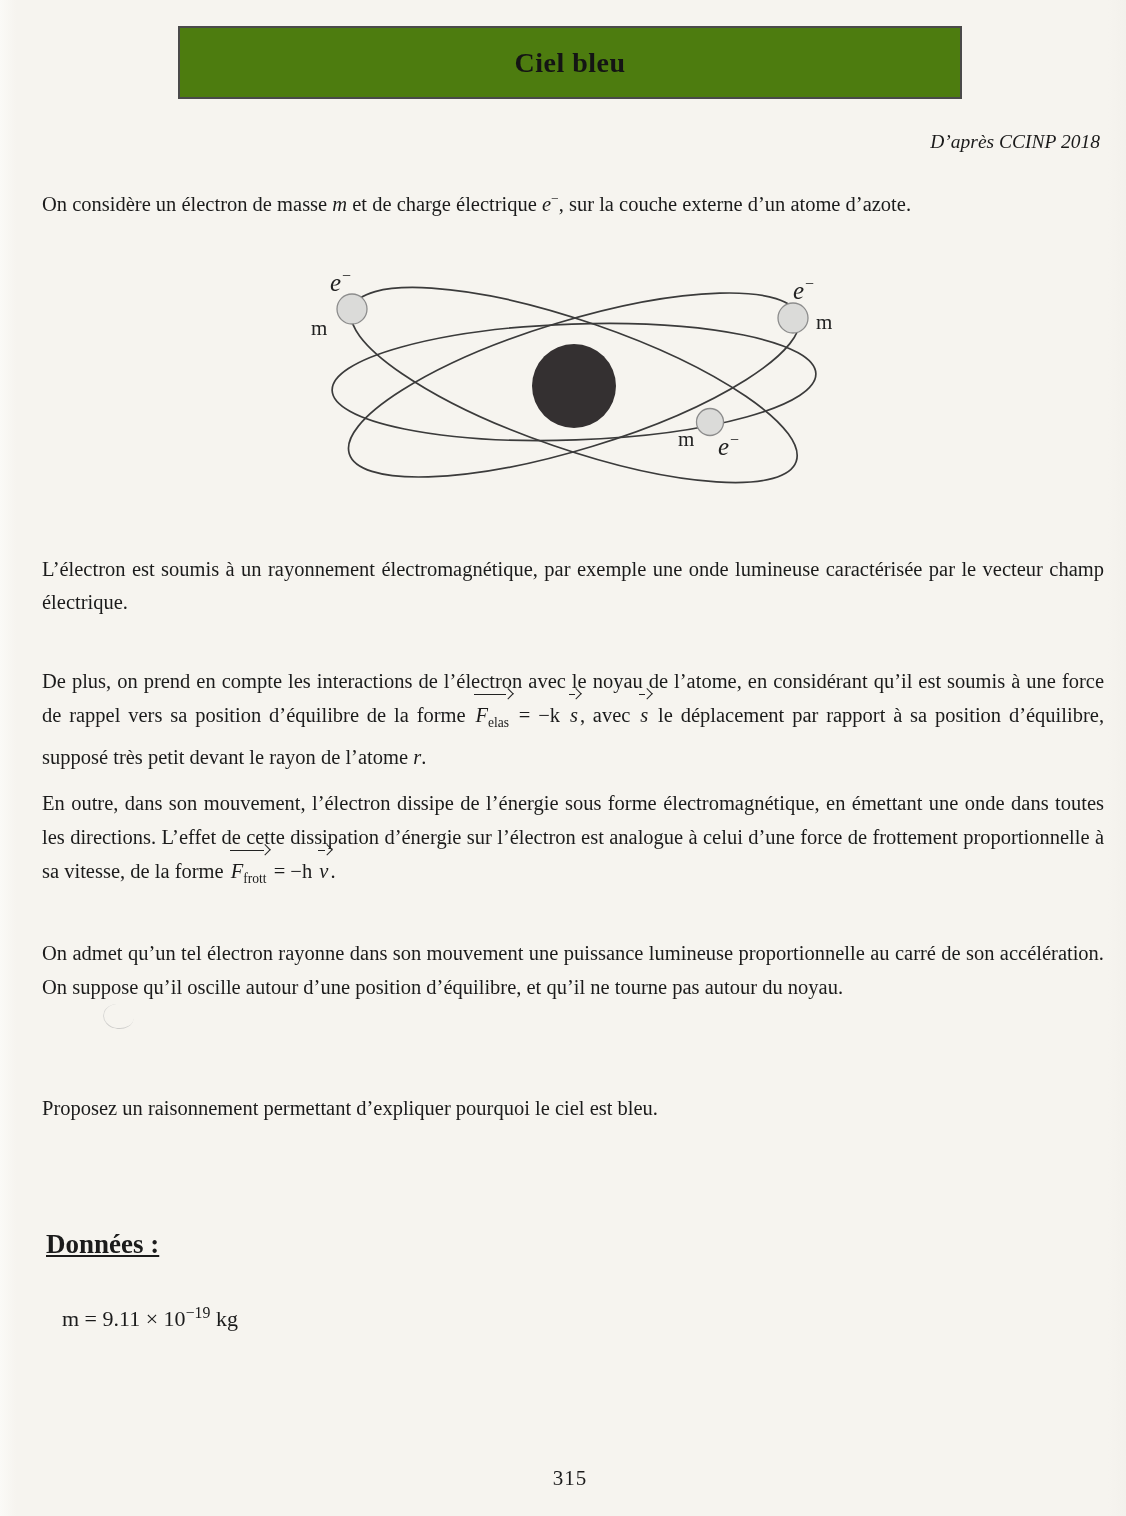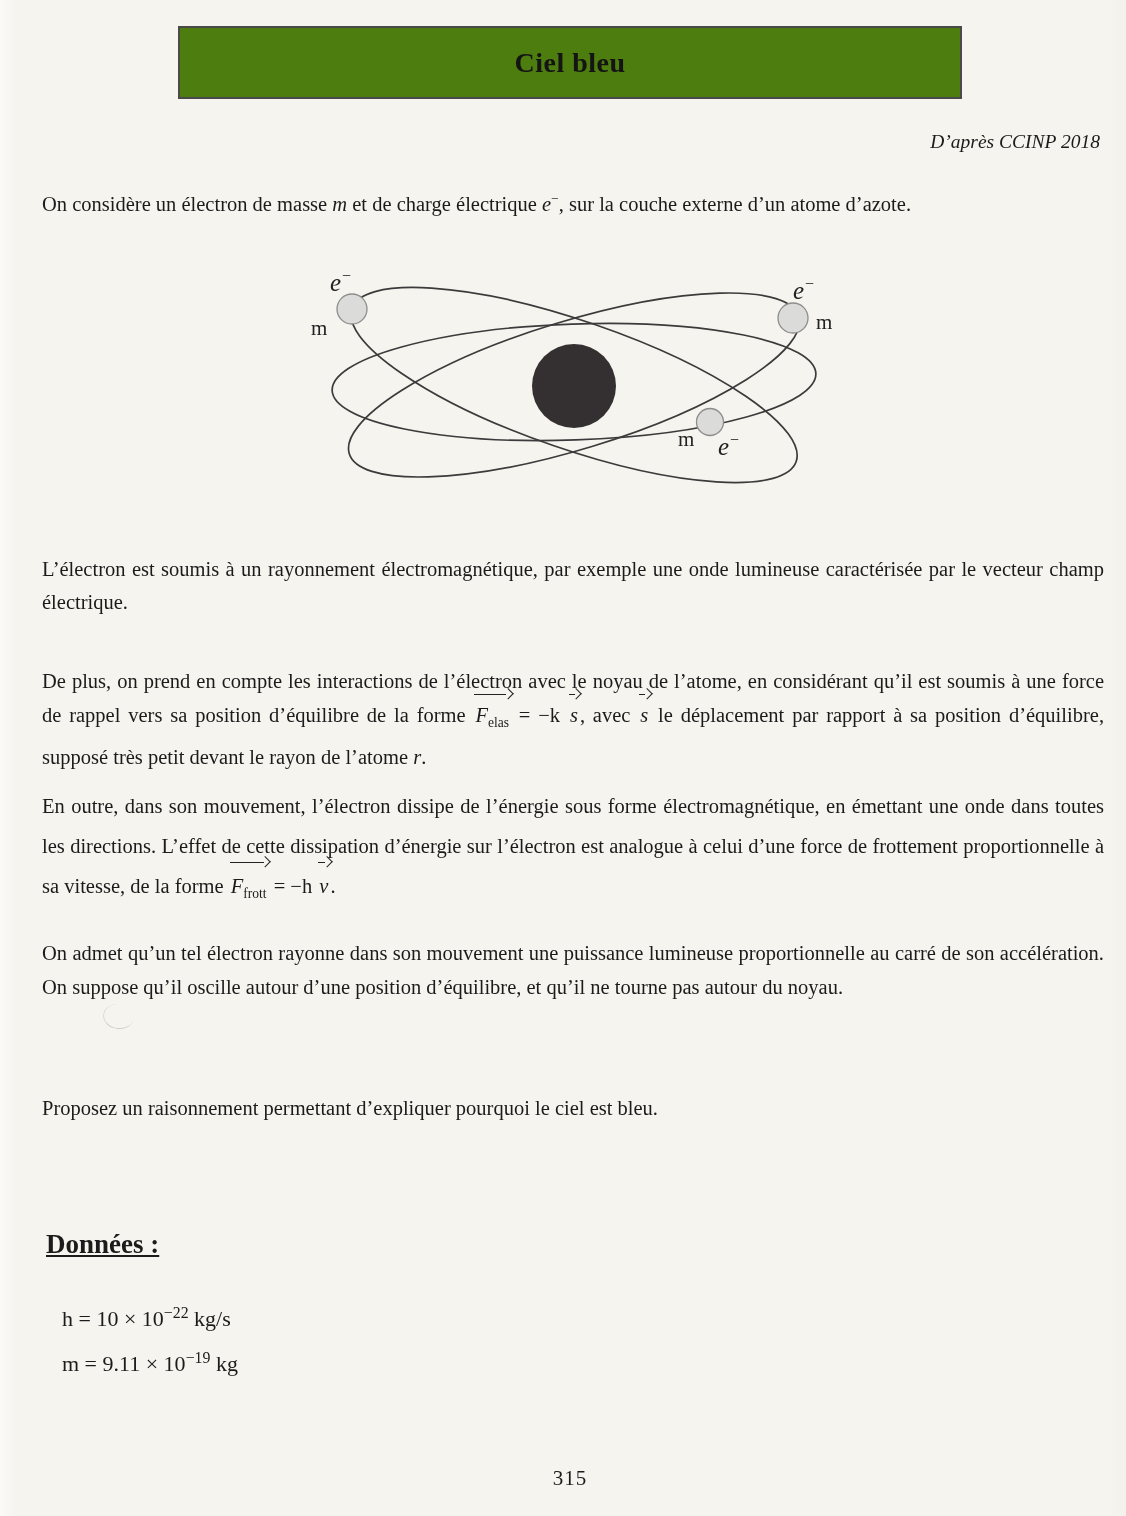--- a/index.html
+++ b/index.html
@@ -19,21 +19,21 @@
   .attribution {
     position:absolute; right:26px; top:131px; font-style:italic; font-size:19.5px;
   }
   .para {
     position:absolute; left:42px; width:1062px; margin:0;
     font-size:20.5px; line-height:32.5px; text-align:justify;
   }
   .p1 { top:183px; text-align:left; }
   .p2 { top:553px; }
   .p3 { top:664px; line-height:34px; }
-  .p4 { top:786px; line-height:40px; }
+  .p4 { top:786px; line-height:34px; }
   .p5 { top:936px; line-height:34px; }
   .p6 { top:1092px; text-align:left; }
   i, .it { font-style:italic; }
   sub { font-size:0.66em; font-style:normal; }
   sup { font-size:0.66em; }
   .vec { position:relative; display:inline-block; padding:0 2px; }
   .vec::before {
     content:""; position:absolute; left:1px; right:5px; top:-4px;
     border-top:1.4px solid #222;
   }
@@ -96,17 +96,16 @@
 
 <p class="para p5">On admet qu’un tel électron rayonne dans son mouvement une puissance lumineuse proportionnelle au carré de son accélération. On suppose qu’il oscille autour d’une position d’équilibre, et qu’il ne tourne pas autour du noyau.</p>
 
 <p class="para p6">Proposez un raisonnement permettant d’expliquer pourquoi le ciel est bleu.</p>
 
 <div class="pen-mark"></div>
 
 <div class="donnees-heading">Données :</div>
 
 <div class="donnees">
-  <div class="dline"><span>h = 10 × 10</span><sup>−22</sup><span> kg/s</span></div>
   <div class="dline"><span>m = 9.11 × 10</span><sup>−19</sup><span> kg</span></div>
 </div>
 
 <div class="page-number">315</div>
 
 </body></html>

